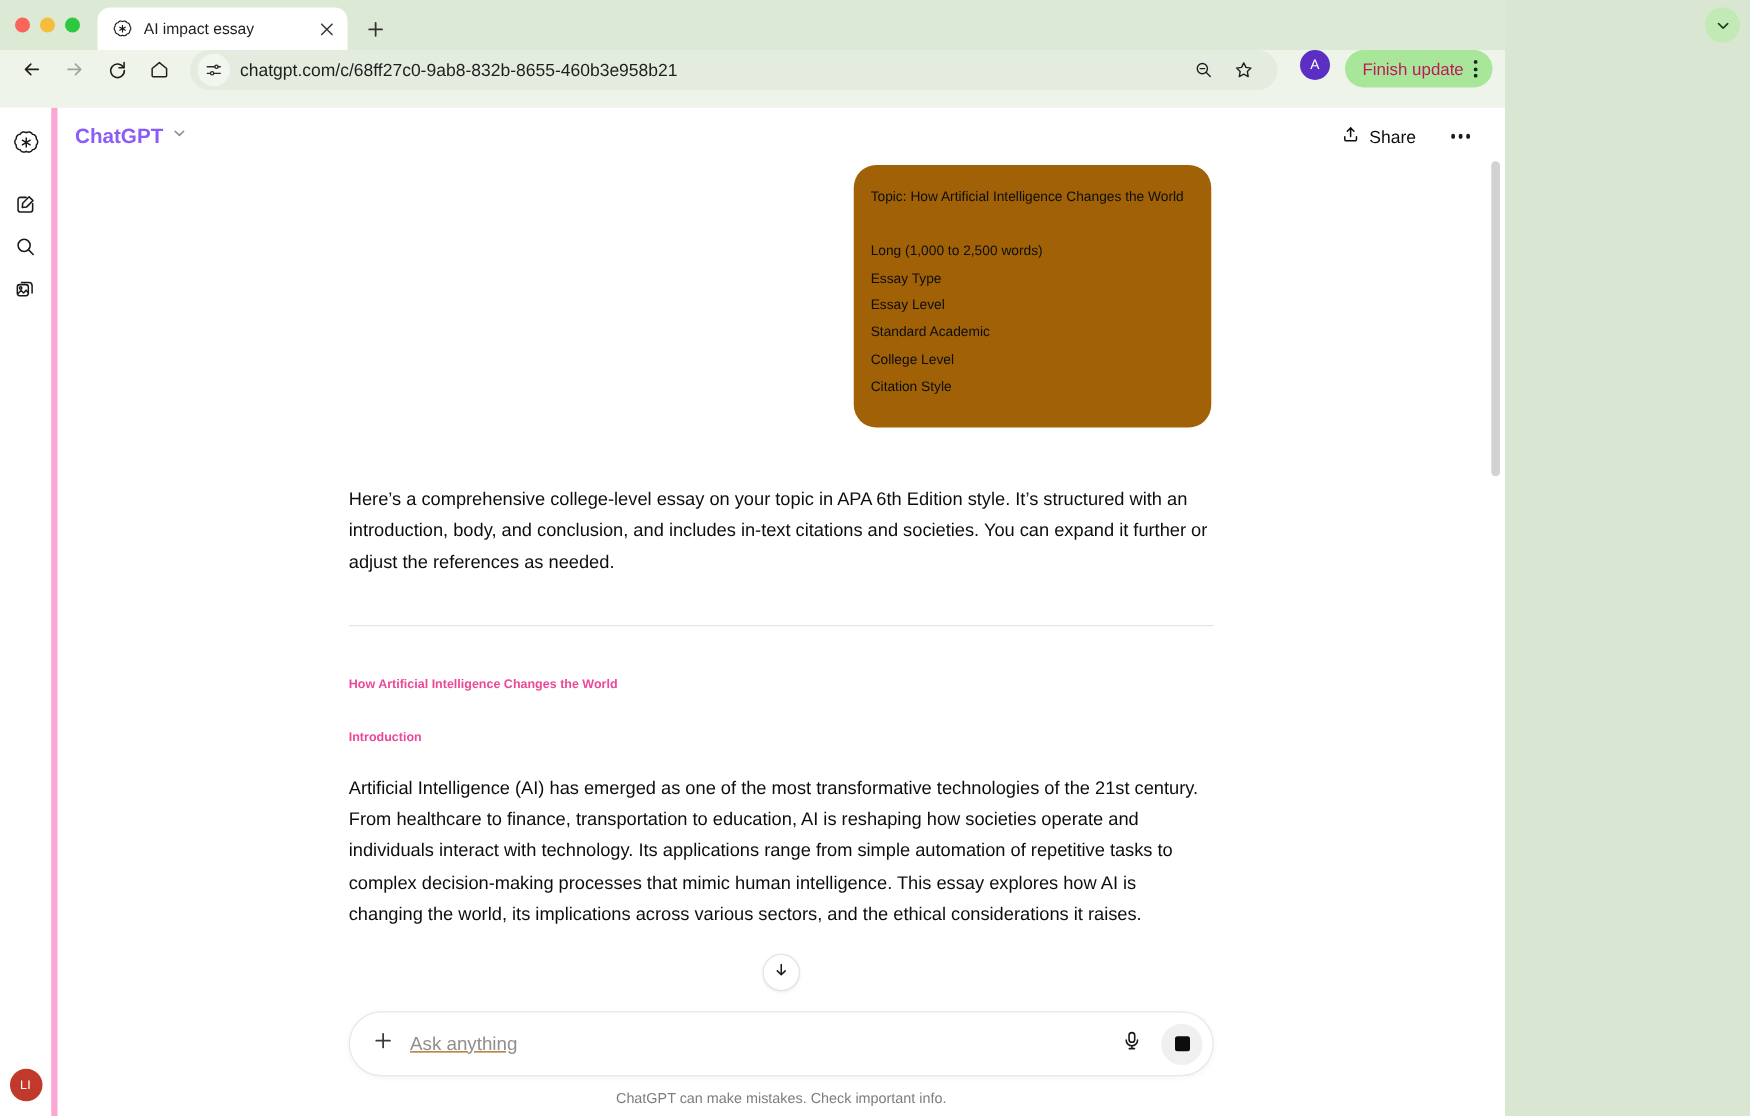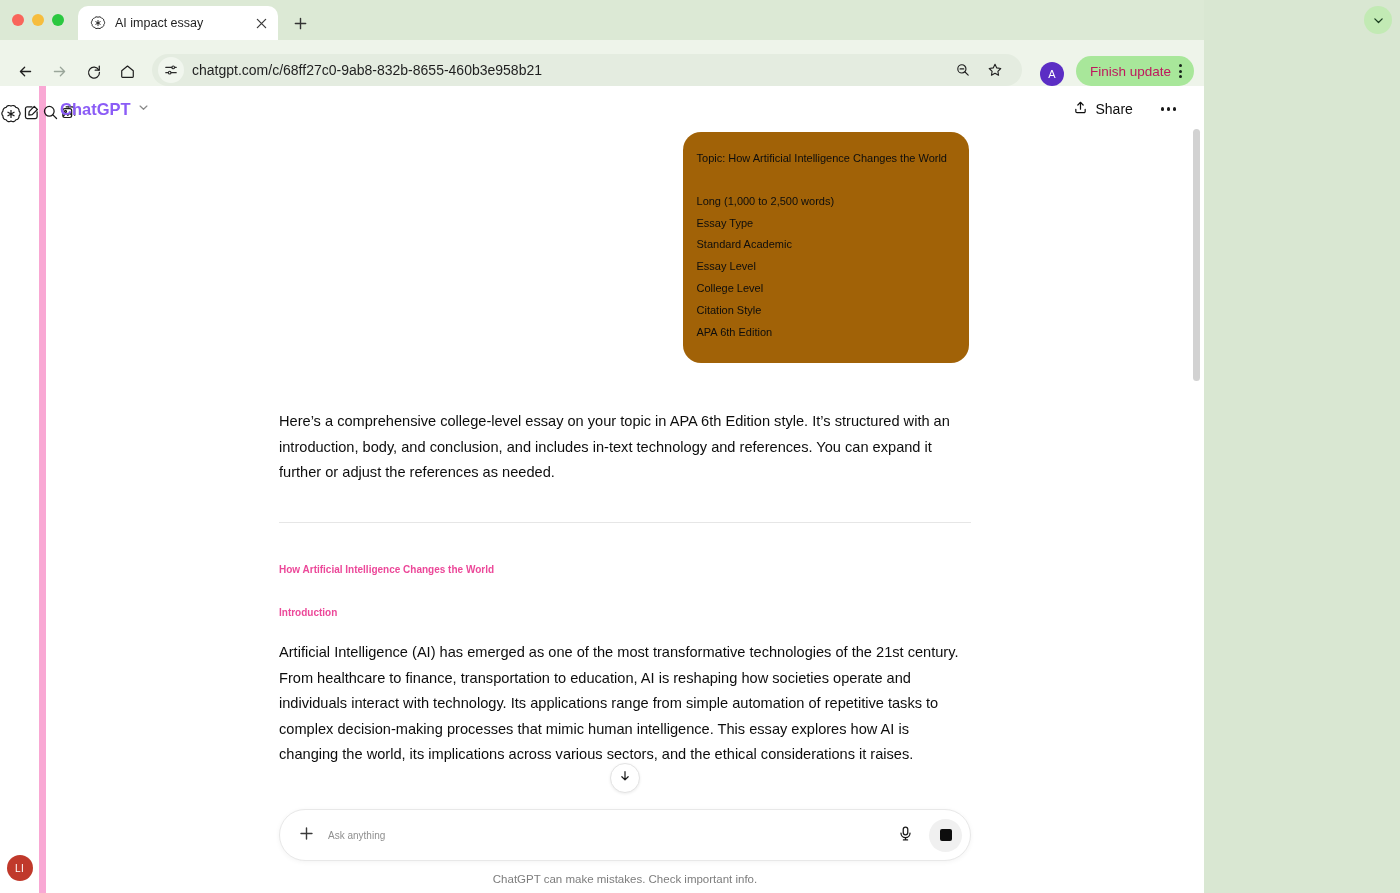--- a/index.html
+++ b/index.html
@@ -23,40 +23,40 @@
   .tab {
     height: 34px; width: 200px; background: #ffffff;
     border-radius: 10px 10px 0 0; display: flex; align-items: center;
     padding: 0 8px 0 12px; gap: 9px; position: relative;
   }
   .tab-fav { width: 16px; height: 16px; flex: none; }
   .tab-title { font-size: 12.5px; color: #1f1f1f; white-space: nowrap; overflow: hidden; text-overflow: ellipsis; flex: 1; }
   .tab-close { width: 18px; height: 18px; flex: none; display: flex; align-items: center; justify-content: center; border-radius: 50%; color: #444; }
   .newtab { width: 28px; height: 28px; margin-left: 8px; margin-bottom: 3px; display: flex; align-items: center; justify-content: center; border-radius: 50%; color: #333; }
 
-  .toolbar { height: 46px; background: #eef4ea; display: flex; align-items: flex-end; padding: 0 10px; gap: 4px; flex: none; }
+  .toolbar { height: 46px; background: #eef4ea; display: flex; align-items: flex-start; padding: 0 10px; gap: 4px; flex: none; }
   .tb-btn { width: 30px; height: 30px; display: flex; align-items: center; justify-content: center; border-radius: 50%; color: #1f1f1f; flex: none; }
   .omnibox {
     flex: 1; height: 32px; background: #e4ece0; border-radius: 16px;
     display: flex; align-items: center; padding: 0 12px 0 6px; gap: 8px; margin: 0 6px;
   }
   .omni-icon { width: 26px; height: 26px; border-radius: 50%; background: #f1f6ee; display: flex; align-items: center; justify-content: center; flex: none; }
   .omni-url { font-size: 14px; color: #1f1f1f; white-space: nowrap; overflow: hidden; }
   .omni-actions { margin-left: auto; display: flex; align-items: center; gap: 2px; }
   .profile-pill { width: 24px; height: 24px; border-radius: 50%; background: #5b2ec4; color: #fff; font-size: 11px; display: flex; align-items: center; justify-content: center; margin: 0 8px; flex: none; }
   .update-btn { height: 30px; background: #a8e79a; border-radius: 15px; display: flex; align-items: center; padding: 0 10px 0 14px; gap: 6px; flex: none; }
   .update-label { font-size: 13.5px; color: #be185d; white-space: nowrap; }
   .kebab { display: flex; flex-direction: column; gap: 2.5px; align-items: center; padding: 0 2px; }
   .kebab i { width: 3px; height: 3px; border-radius: 50%; background: #16251a; display: block; }
   .chev-tab { position: absolute; right: 8px; top: 6px; width: 28px; height: 28px; border-radius: 50%; background: #c2eab4; display: flex; align-items: center; justify-content: center; }
 
   
   .viewport { flex: 1; background: #ffffff; display: flex; position: relative; overflow: hidden; }
 
-  .rail { width: 46px; flex: none; background: #ffffff; border-right: 7px solid #f9a8d4; display: flex; flex-direction: row; padding-top: 12px; position: relative; }
+  .rail { width: 46px; flex: none; background: #ffffff; border-right: 5px solid #f9a8d4; display: flex; flex-direction: column; align-items: center; padding-top: 12px; position: relative; }
   .rail-icon { width: 32px; height: 32px; display: flex; align-items: center; justify-content: center; border-radius: 8px; color: #1a1a1a; margin-bottom: 2px; }
   .rail-logo { margin-bottom: 20px; }
   .rail-avatar { position: absolute; bottom: 12px; left: 50%; transform: translateX(-50%); width: 26px; height: 26px; border-radius: 50%; background: #c0392b; color: #fff; font-size: 10px; display: flex; align-items: center; justify-content: center; letter-spacing: .3px; }
 
   .main { flex: 1; position: relative; display: flex; flex-direction: column; min-width: 0; }
 
   .app-header { height: 46px; display: flex; align-items: center; padding: 0 22px 0 14px; flex: none; }
   .brand { display: flex; align-items: center; gap: 6px; }
   .brand-name { font-size: 16.5px; color: #8b5cf6; font-weight: 600; }
   .header-right { margin-left: auto; display: flex; align-items: center; gap: 14px; }
@@ -91,21 +91,21 @@
   }
 
   .composer-wrap { flex: none; padding: 0 0 6px; background: transparent; position: relative; z-index: 6; }
   .composer {
     width: 692px; margin: 0 auto; height: 52px; background: #ffffff;
     border: 1px solid #e8e8e8; border-radius: 26px;
     display: flex; align-items: center; padding: 0 8px 0 10px; gap: 6px;
     box-shadow: 0 1px 5px rgba(0,0,0,.05);
   }
   .plus-btn { width: 32px; height: 32px; border-radius: 50%; display: flex; align-items: center; justify-content: center; color: #3a3a3a; flex: none; }
-  .ask-input { flex: 1; border: none; outline: none; font-size: 10px; color: #a16207; background: transparent; font-family: "Liberation Sans", sans-serif; }
+  .ask-input { flex: 1; border: none; outline: none; font-size: 15px; color: #a16207; background: transparent; font-family: "Liberation Sans", sans-serif; text-decoration: underline; }
   .ask-input::placeholder { color: #8f8f8f; }
   .mic-btn { width: 32px; height: 32px; display: flex; align-items: center; justify-content: center; color: #1a1a1a; flex: none; }
   .stop-btn { width: 33px; height: 33px; border-radius: 50%; background: #f0f0f0; display: flex; align-items: center; justify-content: center; flex: none; margin-left: 2px; }
   .stop-sq { width: 12px; height: 12px; border-radius: 2px; background: #0d0d0d; }
 
   .disclaimer { text-align: center; font-size: 11.5px; color: #7d7d7d; padding: 6px 0 8px; flex: none; }
 
   .page-scroll { position: absolute; right: 4px; top: 43px; width: 7px; height: 252px; border-radius: 4px; background: #d2d2d2; z-index: 8; }
 </style>
 </head>
@@ -277,30 +277,29 @@
 
       <div class="thread">
         <div class="thread-inner">
 
           <div class="user-row">
             <div class="bubble">
               <div>Topic: How Artificial Intelligence Changes the World</div>
               <div class="blank"></div>
               <div>Long (1,000 to 2,500 words)</div>
               <div>Essay Type</div>
+              <div>Essay Level</div>
               <div>Standard Academic</div>
-              <div>Essay Level</div>
               <div>College Level</div>
               <div>Citation Style</div>
-              <div>APA 6th Edition</div>
             </div>
           </div>
 
           <div class="assistant">
-            <p>Here’s a comprehensive college-level essay on your topic in APA 6th Edition style. It’s structured with an introduction, body, and conclusion, and includes in-text technology and references. You can expand it further or adjust the references as needed.</p>
+            <p>Here’s a comprehensive college-level essay on your topic in APA 6th Edition style. It’s structured with an introduction, body, and conclusion, and includes in-text citations and societies. You can expand it further or adjust the references as needed.</p>
             <hr class="hr">
             <div class="h3">How Artificial Intelligence Changes the World</div>
             <div class="gap-a"></div>
             <div class="h3">Introduction</div>
             <div class="gap-b"></div>
             <p>Artificial Intelligence (AI) has emerged as one of the most transformative technologies of the 21st century. From healthcare to finance, transportation to education, AI is reshaping how societies operate and individuals interact with technology. Its applications range from simple automation of repetitive tasks to complex decision-making processes that mimic human intelligence. This essay explores how AI is changing the world, its implications across various sectors, and the ethical considerations it raises.</p>
 
           </div>
 
         </div>

